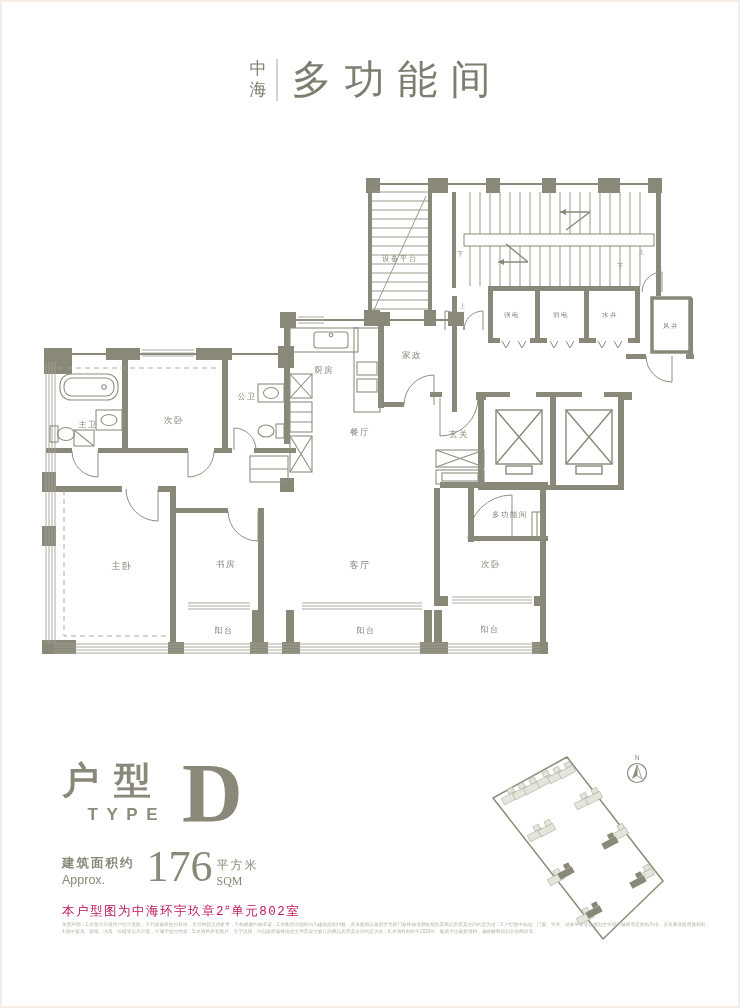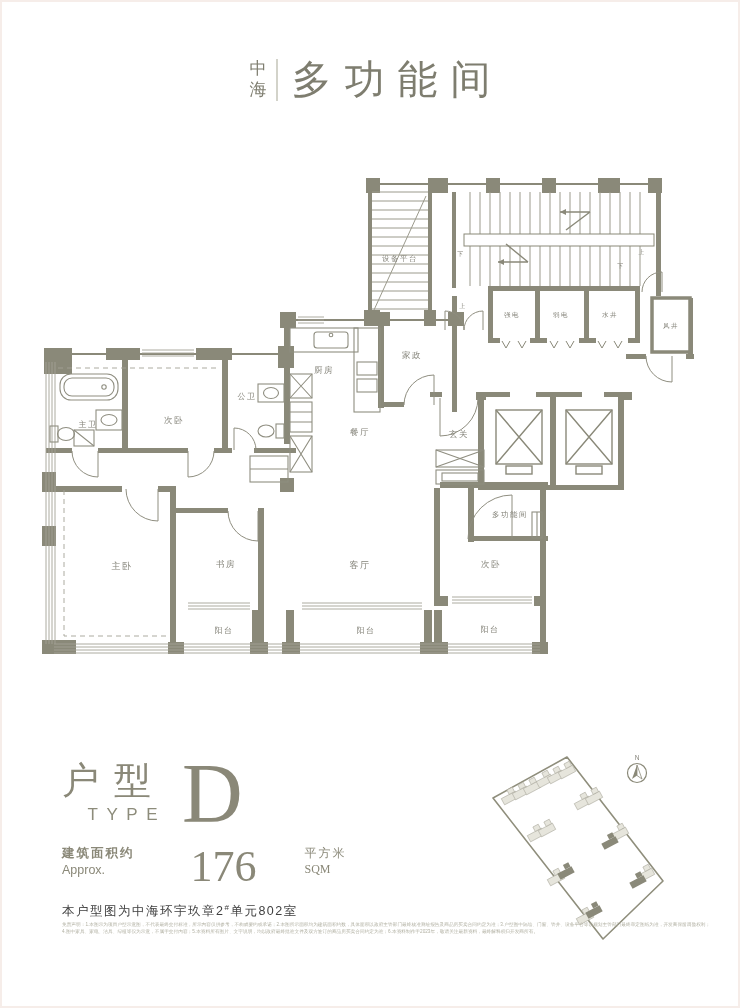--- a/index.html
+++ b/index.html
@@ -10,31 +10,31 @@
   .logo{position:absolute;top:52px;left:50%;transform:translateX(-50%);
         display:flex;align-items:center;color:#7e7d6f;}
   .logo-stack{display:flex;flex-direction:column;align-items:center;
         font-family:"Liberation Serif","DejaVu Serif",serif;font-size:17px;line-height:1.18;letter-spacing:0;}
   .logo-divider{width:1px;height:42px;background:#a8a796;margin:0 14px 0 10px;}
   .logo-name{font-family:"Liberation Serif","DejaVu Serif",serif;font-size:40px;letter-spacing:13px;margin-right:-13px;}
   
   .plan-svg{position:absolute;left:40px;top:175px;width:660px;height:500px;}
   
   .title-block{position:absolute;left:62px;top:760px;color:#8a8878;}
-  .tb-row1{display:flex;align-items:flex-start;}
+  .tb-row1{display:flex;align-items:flex-start;font-weight:bold;}
   .tb-cn{font-family:"Liberation Serif","DejaVu Serif",serif;font-size:37px;letter-spacing:15px;line-height:1.15;}
   .tb-en{font-size:17px;letter-spacing:8.5px;color:#8d8c7b;margin-top:2px;text-align:right;}
   .tb-letter{font-family:"Liberation Serif","DejaVu Serif",serif;font-size:84px;line-height:0.82;margin-left:16px;}
-  .tb-row2{display:flex;align-items:flex-start;margin-top:16px;gap:44px;}
+  .tb-row2{display:flex;align-items:flex-end;margin-top:16px;}
   .tb-area-label{font-size:12.5px;line-height:1.35;}
   .tb-area-label .cn{letter-spacing:2px;font-weight:bold;}
   .tb-area-value{font-family:"Liberation Serif","DejaVu Serif",serif;font-size:44px;margin:0 4px 0 12px;line-height:1;}
   .tb-area-unit{font-size:12px;line-height:1.35;font-family:Liberation Serif, serif;}
   .tb-area-unit .cn{letter-spacing:2px;}
-  .tb-caption{margin-top:14px;font-size:12.5px;letter-spacing:1.5px;color:#404040;}
+  .tb-caption{margin-top:14px;font-size:12.5px;letter-spacing:1.5px;color:#be185d;font-family:Liberation Mono, monospace;}
   .tb-caption sup{font-size:8px;}
   
   .site-svg{position:absolute;left:485px;top:748px;width:198px;height:198px;}
   
   .disclaimer{position:absolute;left:62px;top:921px;width:860px;
       font-size:6px;line-height:1.55;color:#b1b0a2;transform:scale(0.78);transform-origin:0 0;}
   svg text{font-family:"Liberation Sans","DejaVu Sans",sans-serif;fill:#85847a;}
 </style>
 </head>
 <body>

